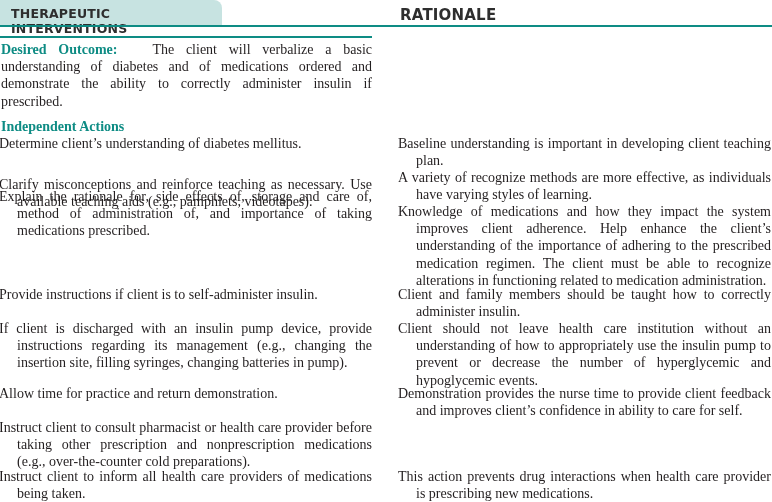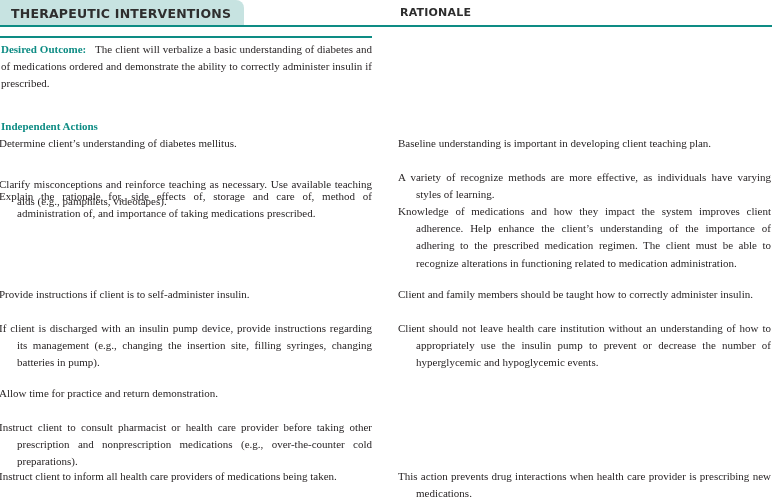--- a/index.html
+++ b/index.html
@@ -4,37 +4,37 @@
 <style>
   html, body { margin: 0; padding: 0; background: #ffffff; }
   body {
     width: 772px; height: 502px; overflow: hidden; position: relative;
     font-family: "DejaVu Serif", "Liberation Serif", serif;
     color: #231f20;
   }
   .page { position: absolute; left: 0; top: 0; width: 772px; height: 502px; }
 
   .hdr-tab {
-    position: absolute; left: 0; top: 0; width: 244px; height: 26px;
+    position: absolute; left: 0; top: 0; width: 222px; height: 26px;
     background: #c7e3e1; border-top-right-radius: 8px;
     box-sizing: border-box; padding-left: 11px; padding-top: 6px;
     font-family: "DejaVu Sans", "Liberation Sans", sans-serif;
     font-size: 12.5px; font-weight: bold; letter-spacing: 0.2px; color: #2e2e2e;
   }
   .hdr-rationale {
     position: absolute; left: 400px; top: 6px;
     font-family: "DejaVu Sans", "Liberation Sans", sans-serif;
-    font-size: 11px; font-weight: bold; letter-spacing: 0.2px; color: #2e2e2e;
+    font-size: 15px; font-weight: bold; letter-spacing: 0.2px; color: #2e2e2e;
   }
   .rule-top { position: absolute; left: 0; top: 25px; width: 772px; height: 2px; background: #0e8c84; }
   .rule-left { position: absolute; left: 0; top: 36px; width: 372px; height: 2px; background: #0e8c84; }
 
   .txt {
     font-family: "Liberation Serif", "DejaVu Serif", serif;
-    font-size: 11px; line-height: 17.2px;
+    font-size: 14px; line-height: 17.2px;
   }
   .cell { position: absolute; text-align: justify; }
   .left { left: 1px; width: 371px; }
   .right { left: 400px; width: 371px; }
   .hang { padding-left: 16px; text-indent: -18px; box-sizing: border-box; }
 
   .teal-head { color: #0e8c84; font-weight: bold; }
   .outcome { position: absolute; left: 1px; top: 41px; width: 371px; text-align: justify; }
   .indep { position: absolute; left: 1px; top: 118px; text-align: center; }
 </style>
@@ -64,19 +64,20 @@
   <div class="cell left txt hang" style="top:188px">Explain the rationale for, side effects of, storage and care of, method of administration of, and importance of taking medications prescribed.</div>
   <div class="cell right txt hang" style="top:203px">Knowledge of medications and how they impact the system improves client adherence. Help enhance the client’s understanding of the importance of adhering to the prescribed medication regimen. The client must be able to recognize alterations in functioning related to medication administration.</div>
 
   <div class="cell right txt hang" style="top:286px">Client and family members should be taught how to correctly administer insulin.</div>
   <div class="cell left txt hang" style="top:286px">Provide instructions if client is to self-administer insulin.</div>
 
   <div class="cell left txt hang" style="top:320px">If client is discharged with an insulin pump device, provide instructions regarding its management (e.g., changing the insertion site, filling syringes, changing batteries in pump).</div>
   <div class="cell right txt hang" style="top:320px">Client should not leave health care institution without an understanding of how to appropriately use the insulin pump to prevent or decrease the number of hyperglycemic and hypoglycemic events.</div>
 
   <div class="cell left txt hang" style="top:385px">Allow time for practice and return demonstration.</div>
+  <div class="cell right txt hang" style="top:385px">Demonstration provides the nurse time to provide client feedback and improves client’s confidence in ability to care for self.</div>
 
   <div class="cell left txt hang" style="top:419px">Instruct client to consult pharmacist or health care provider before taking other prescription and nonprescription medications (e.g., over-the-counter cold preparations).</div>
 
   <div class="cell left txt hang" style="top:468px">Instruct client to inform all health care providers of medications being taken.</div>
   <div class="cell right txt hang" style="top:468px">This action prevents drug interactions when health care provider is prescribing new medications.</div>
 
 </div>
 
 </body></html>

